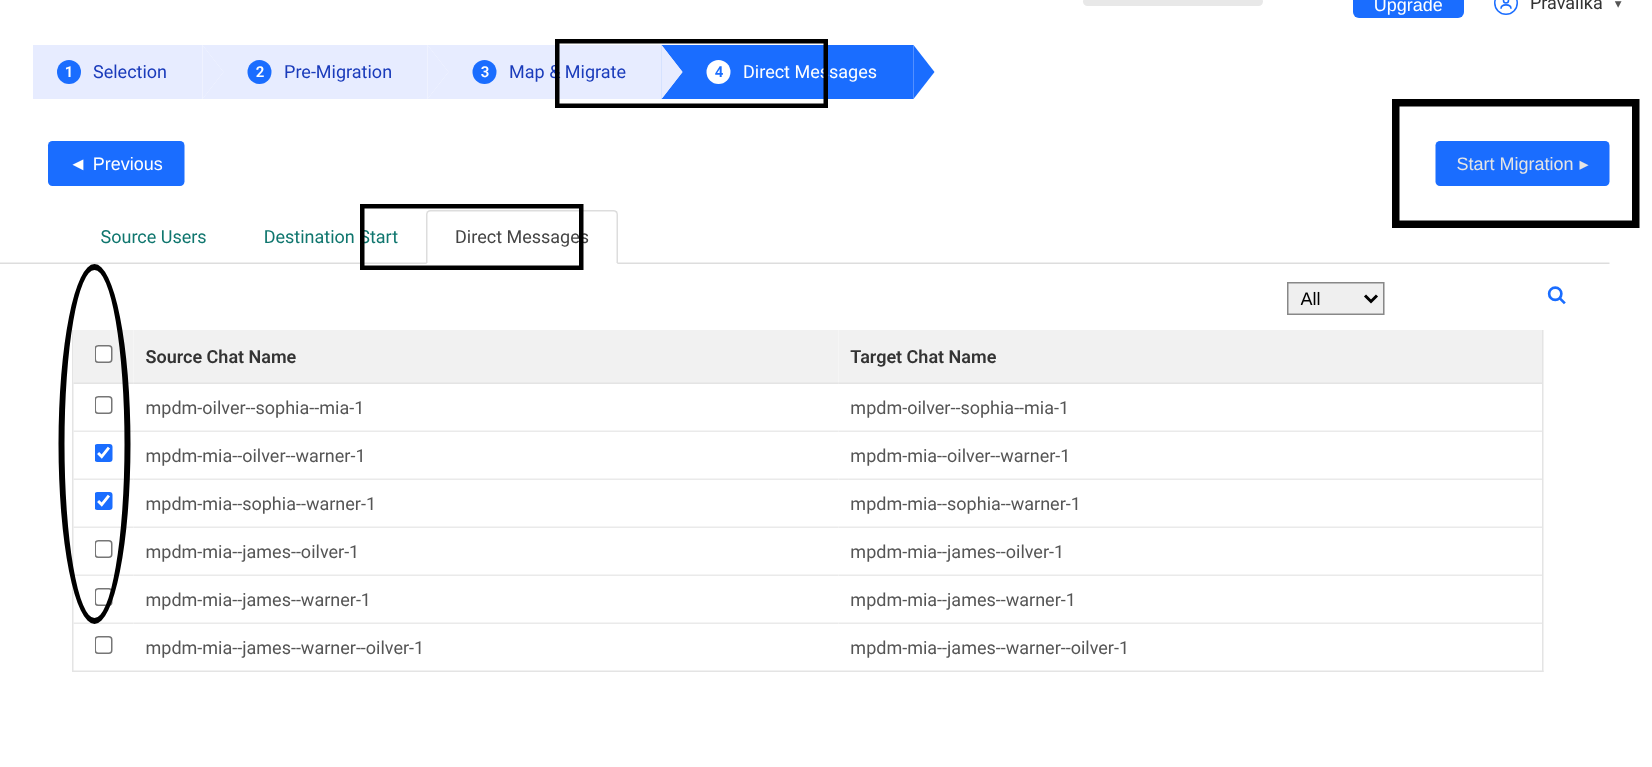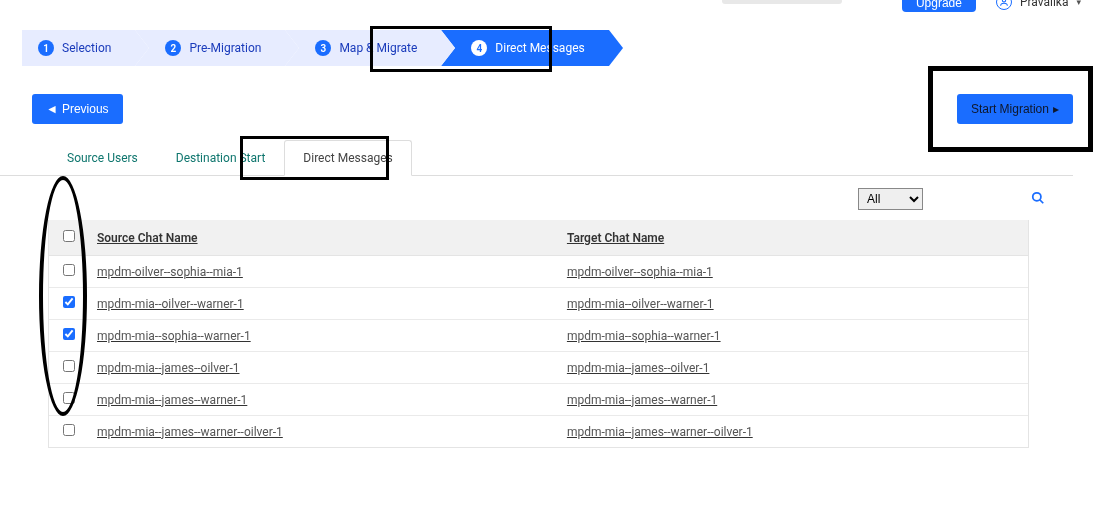--- a/index.html
+++ b/index.html
@@ -145,21 +145,21 @@
       border: none;
       border-radius: 3px;
       padding: 8px 14px;
       font-size: 12px;
       display: flex;
       align-items: center;
       gap: 4px;
     }
     .btn-start {
       background: #1a6dff;
-      color: #0f172a;
+      color: #e5e5e5;
       border: none;
       border-radius: 3px;
       padding: 8px 14px;
       font-size: 12px;
       display: flex;
       align-items: center;
       gap: 4px;
     }
     .highlight-box-start {
       position: absolute;
@@ -218,21 +218,20 @@
     .search-ico {
       color: #1a6dff;
       font-size: 14px;
       font-weight: bold;
     }
     .table-wrap {
       margin: 0 72px 0 48px;
       position: relative;
       border: 1px solid #e4e4e4;
       border-top: none;
-      text-decoration: underline;
     }
     .checkbox-highlight {
       position: absolute;
       left: -10px;
       top: -44px;
       width: 48px;
       height: 240px;
       border: 4px solid #000;
       border-radius: 50%;
       pointer-events: none;

